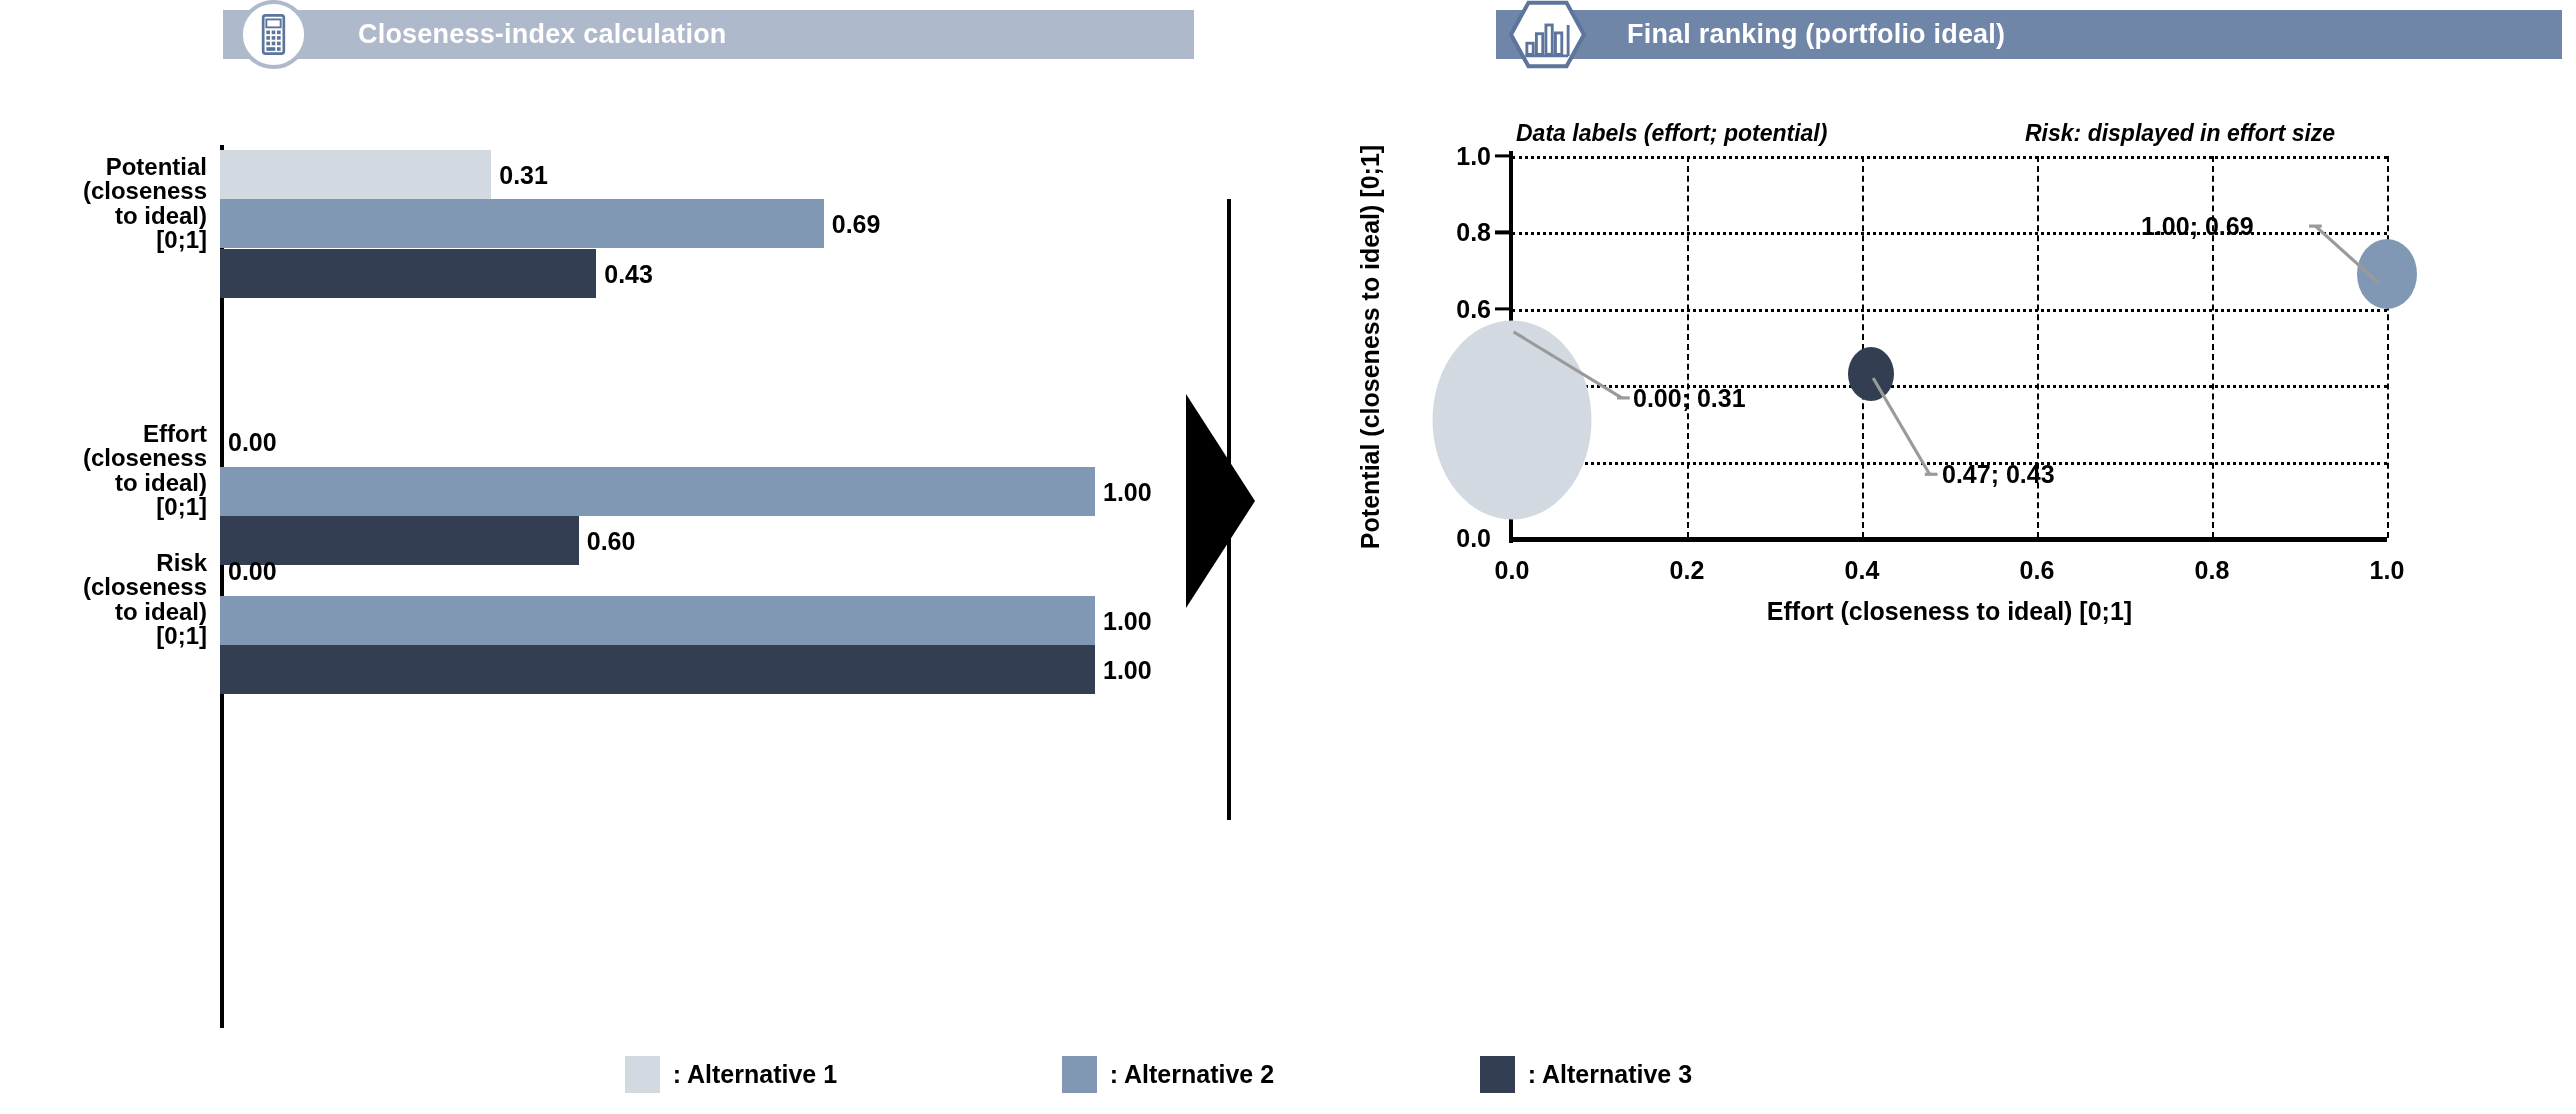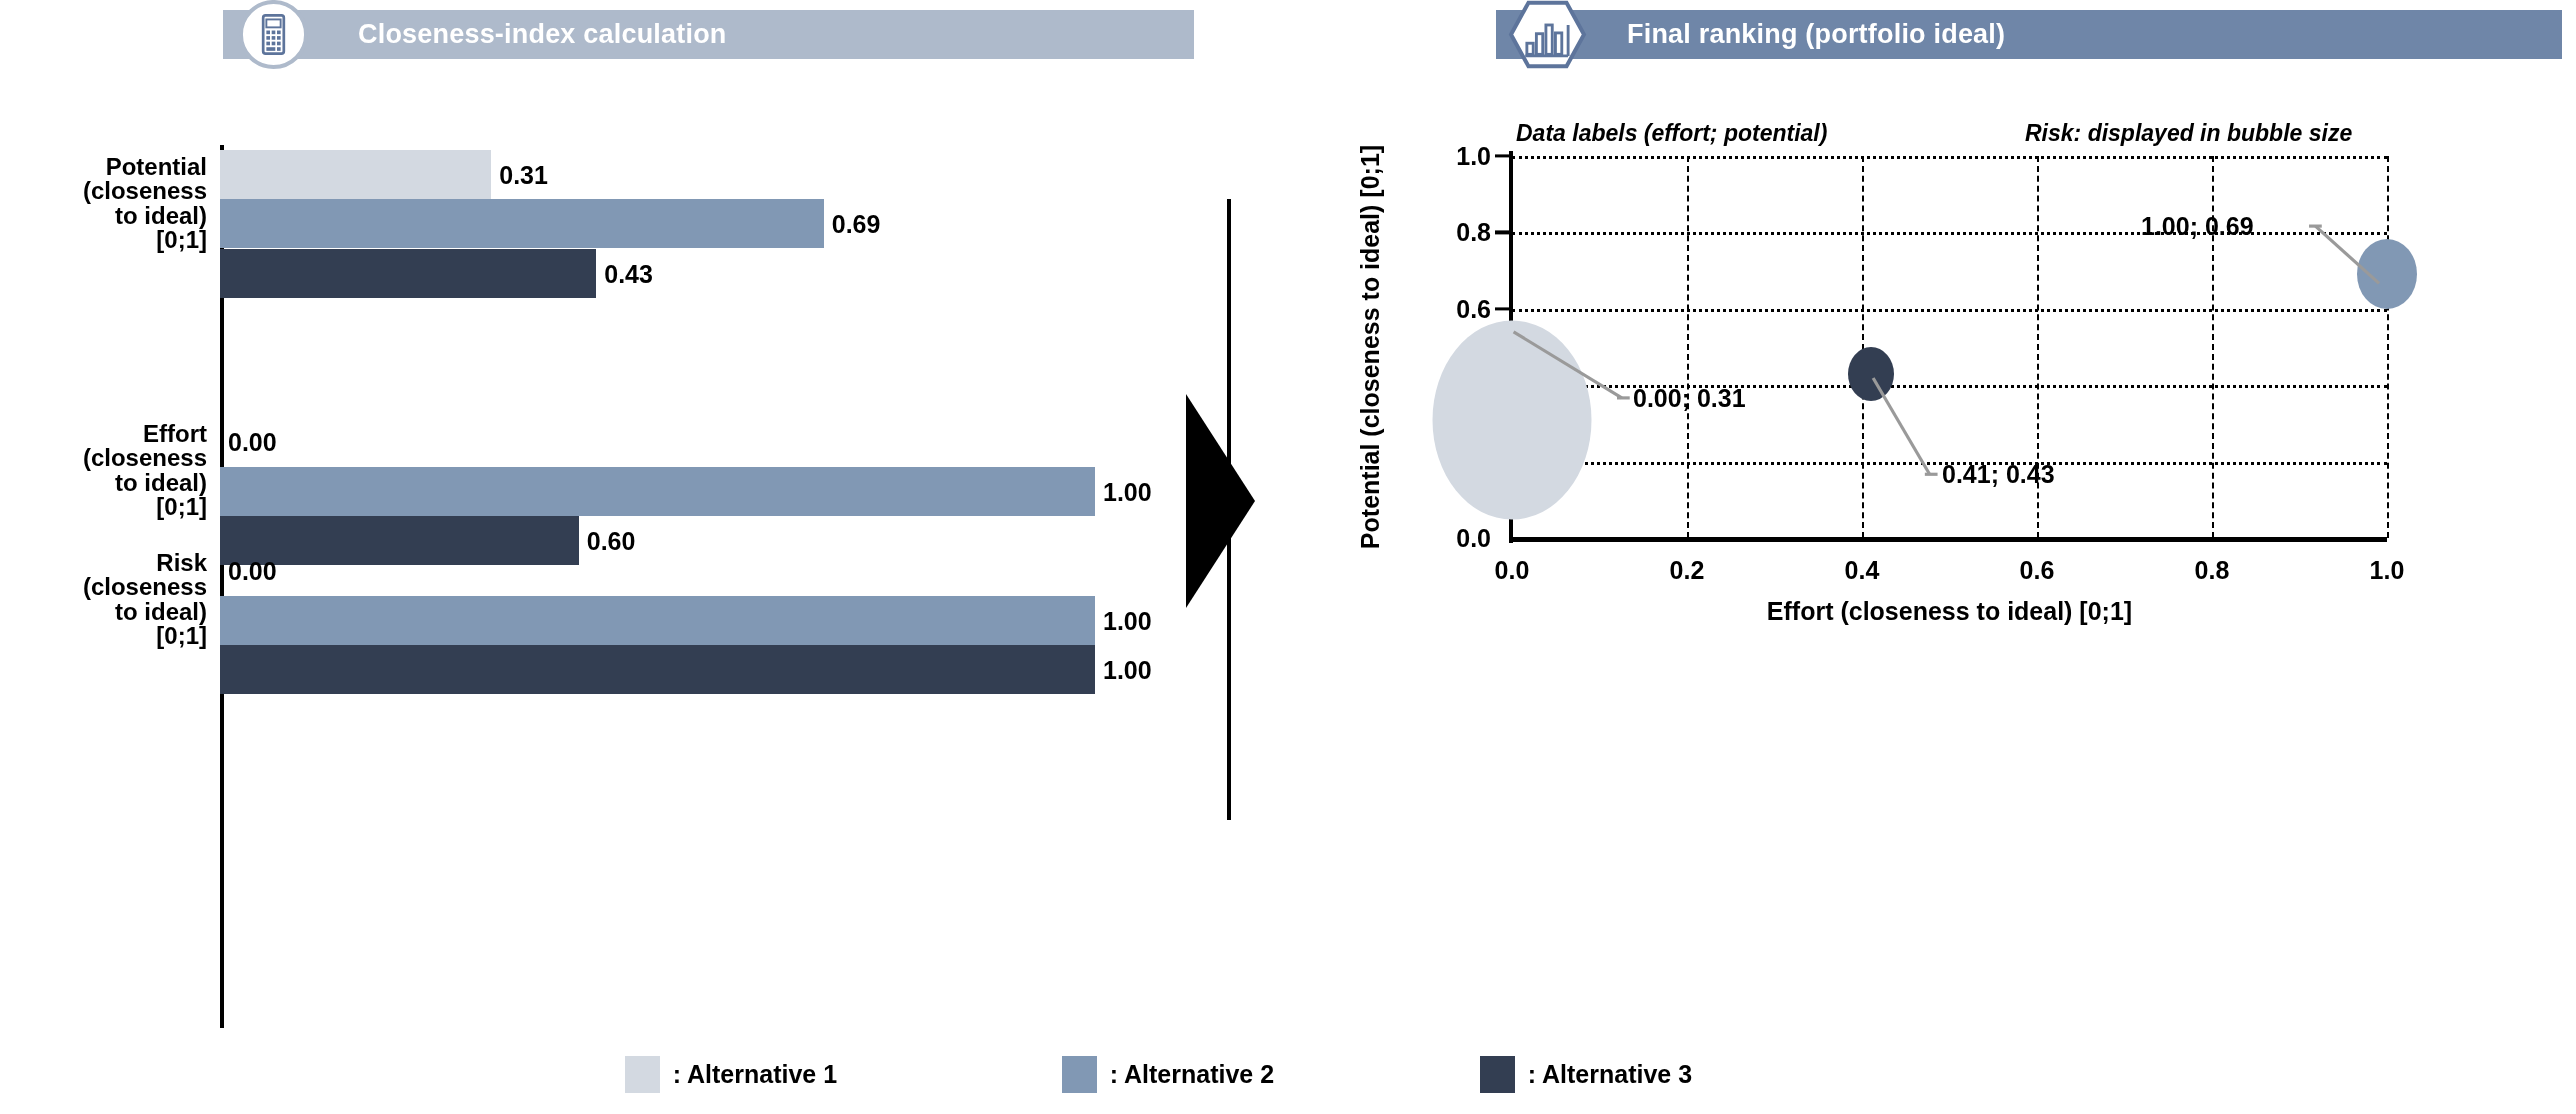--- a/index.html
+++ b/index.html
@@ -193,21 +193,21 @@
   </div>
 </div>
 
 <div id="arrow-wrap">
   <div id="arrow-line"></div>
   <div id="arrow-head"></div>
 </div>
 
 <div id="right-chart">
   <div class="note" id="note-labels">Data labels (effort; potential)</div>
-  <div class="note" id="note-risk">Risk: displayed in bubble size</div>
+  <div class="note" id="note-risk">Risk: displayed in effort size</div>
 
   <div id="plot">
     <div id="plot-inner">
       <div id="y-axis"></div>
       <div id="x-axis"></div>
 
       <div class="gl gl-v" style="left:20%"></div>
       <div class="gl gl-v" style="left:40%"></div>
       <div class="gl gl-v" style="left:60%"></div>
       <div class="gl gl-v" style="left:80%"></div>
@@ -245,21 +245,21 @@
       <svg class="leader" style="left:0;top:0;width:875px;height:382px" viewBox="0 0 1100 480" width="875" height="382">
         <polyline points="2,221 138,304" fill="none" stroke="#9a9a9a" stroke-width="4"></polyline>
         <line x1="132" y1="304" x2="148" y2="304" stroke="#9a9a9a" stroke-width="4"></line>
         <polyline points="454,279 525,400" fill="none" stroke="#9a9a9a" stroke-width="4"></polyline>
         <line x1="519" y1="400" x2="535" y2="400" stroke="#9a9a9a" stroke-width="4"></line>
         <polyline points="1090,160 1010,88" fill="none" stroke="#9a9a9a" stroke-width="4"></polyline>
         <line x1="1002" y1="88" x2="1018" y2="88" stroke="#9a9a9a" stroke-width="4"></line>
       </svg>
 
       <div class="dlabel" style="left:121px;top:242px">0.00; 0.31</div>
-      <div class="dlabel" style="left:430px;top:318px">0.41; 0.43</div>
+      <div class="dlabel" style="left:430px;top:318px">0.47; 0.43</div>
       <div class="dlabel" style="left:629px;top:70px">1.00; 0.69</div>
 
       <div id="y-title">Potential (closeness to ideal) [0;1]</div>
       <div id="x-title">Effort (closeness to ideal) [0;1]</div>
     </div>
   </div>
 </div>
 
 <div id="legend">
   <div class="leg-item" style="left:613px;top:6.4px">

